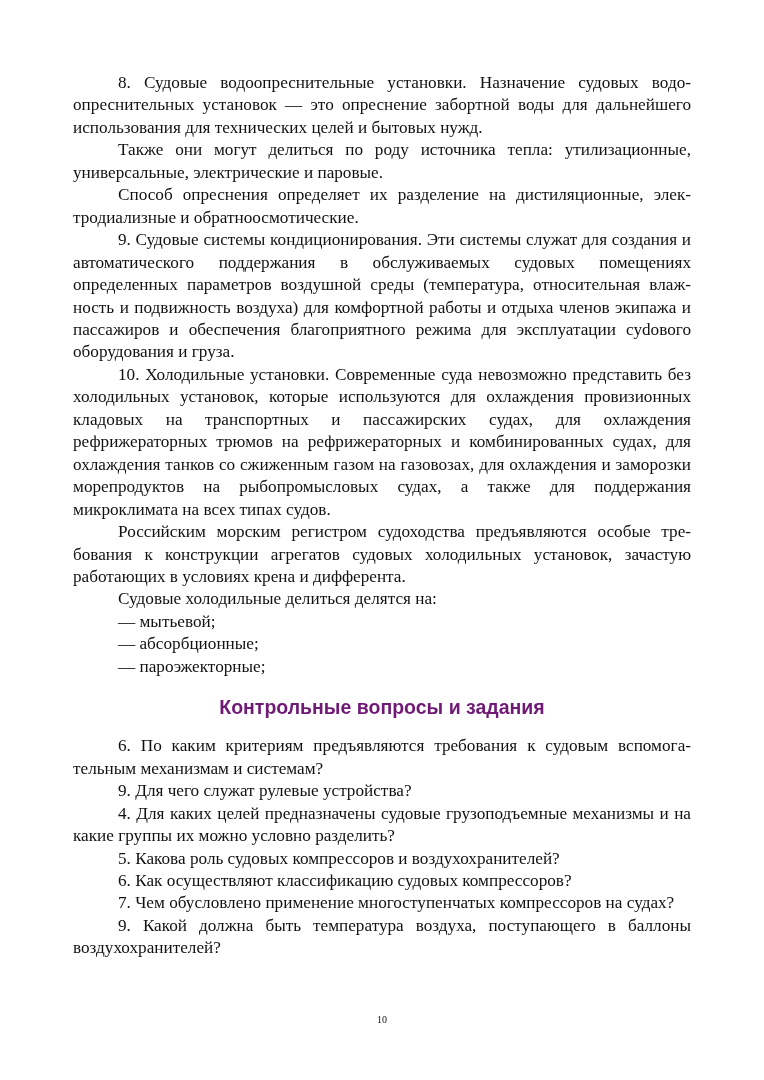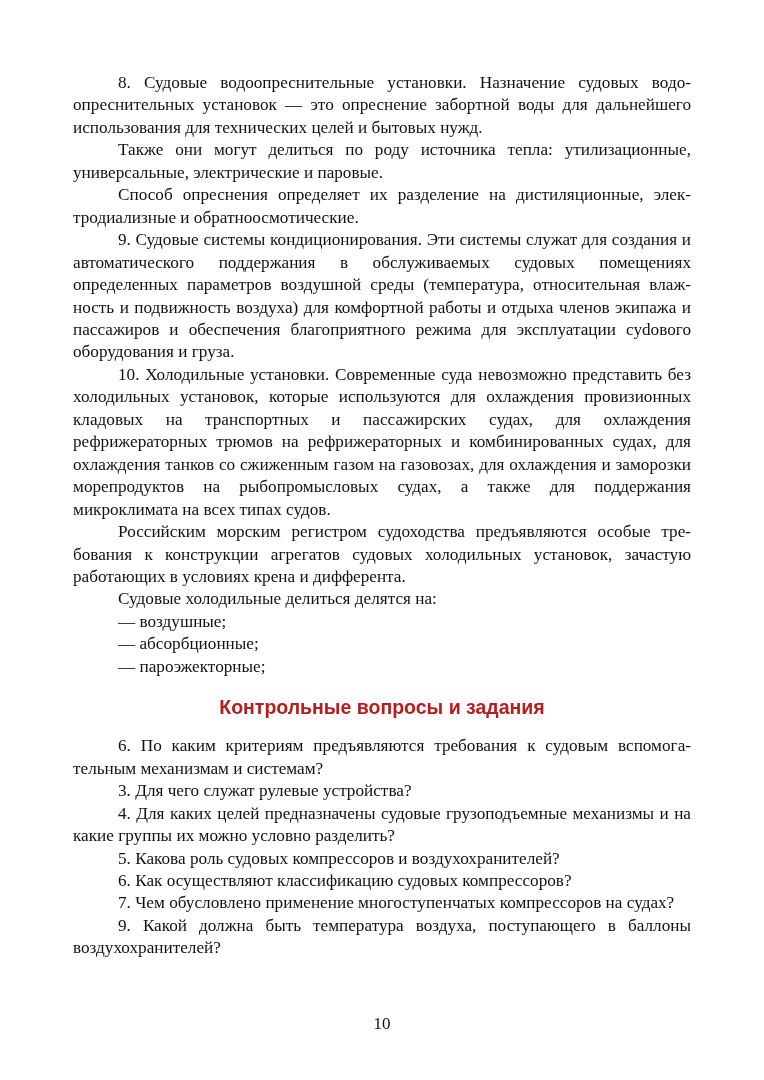--- a/index.html
+++ b/index.html
@@ -27,29 +27,29 @@
     .indent { text-indent: 45px; }
     .dash-item { padding-left: 45px; text-align: left; }
     b { font-weight: normal; }
     .section-heading {
       font-family: "Liberation Sans", "DejaVu Sans", sans-serif;
       font-weight: bold;
       font-size: 19.5px;
       text-align: center;
       margin: 17px 0 16px 0 !important;
       line-height: 24px;
-      color: #b91c1c;
+      color: #701a75;
     }
     .page-number {
       position: absolute;
       left: 0;
       width: 764px;
       top: 1014px;
       text-align: center;
-      font-size: 17px;
+      font-size: 10px;
       font-family: "Liberation Serif", "DejaVu Serif", serif;
     }
   </style>
 </head>
 <body>
 
 <div class="page-text">
 
   <p class="indent"><span>8. </span><b>Судовые водоопреснительные установки</b><span>. Назначение судовых водо­опреснительных установок — это опреснение забортной воды для дальнейшего использования для технических целей и бытовых нужд.</span></p>
 
@@ -58,28 +58,28 @@
   <p class="indent">Способ опреснения определяет их разделение на дистиляционные, элек­тродиализные и обратноосмотические.</p>
 
   <p class="indent"><span>9. </span><b>Судовые системы кондиционирования</b><span>. Эти системы служат для со­здания и автоматического поддержания в обслуживаемых судовых помещениях определенных параметров воздушной среды (температура, относительная влаж­ность и подвижность воздуха) для комфортной работы и отдыха членов экипа­жа и пассажиров и обеспечения благоприятного режима для эксплуатации су­dового оборудования и груза.</span></p>
 
   <p class="indent"><span>10. </span><b>Холодильные установки</b><span>. Современные суда невозможно предста­вить без холодильных установок, которые используются для охлаждения про­визионных кладовых на транспортных и пассажирских судах, для охлаждения рефрижераторных трюмов на рефрижераторных и комбинированных судах, для охлаждения танков со сжиженным газом на газовозах, для охлаждения и замо­розки морепродуктов на рыбопромысловых судах, а также для поддержания микроклимата на всех типах судов.</span></p>
 
   <p class="indent">Российским морским регистром судоходства предъявляются особые тре­бования к конструкции агрегатов судовых холодильных установок, зачастую работающих в условиях крена и дифферента.</p>
 
   <p class="indent">Судовые холодильные делиться делятся на:</p>
 
-  <p class="dash-item">— воздушные;</p>
+  <p class="dash-item">— мытьевой;</p>
   <p class="dash-item">— абсорбционные;</p>
   <p class="dash-item">— пароэжекторные;</p>
 
   <p class="section-heading">Контрольные вопросы и задания</p>
 
   <p class="indent">6. По каким критериям предъявляются требования к судовым вспомога­тельным механизмам и системам?</p>
-  <p class="indent">3. Для чего служат рулевые устройства?</p>
+  <p class="indent">9. Для чего служат рулевые устройства?</p>
   <p class="indent">4. Для каких целей предназначены судовые грузоподъемные механизмы и на какие группы их можно условно разделить?</p>
   <p class="indent">5. Какова роль судовых компрессоров и воздухохранителей?</p>
   <p class="indent">6. Как осуществляют классификацию судовых компрессоров?</p>
   <p class="indent">7. Чем обусловлено применение многоступенчатых компрессоров на судах?</p>
   <p class="indent">9. Какой должна быть температура воздуха, поступающего в баллоны воздухохранителей?</p>
 </div>
 
 <div class="page-number">10</div>
 
 </body></html>

